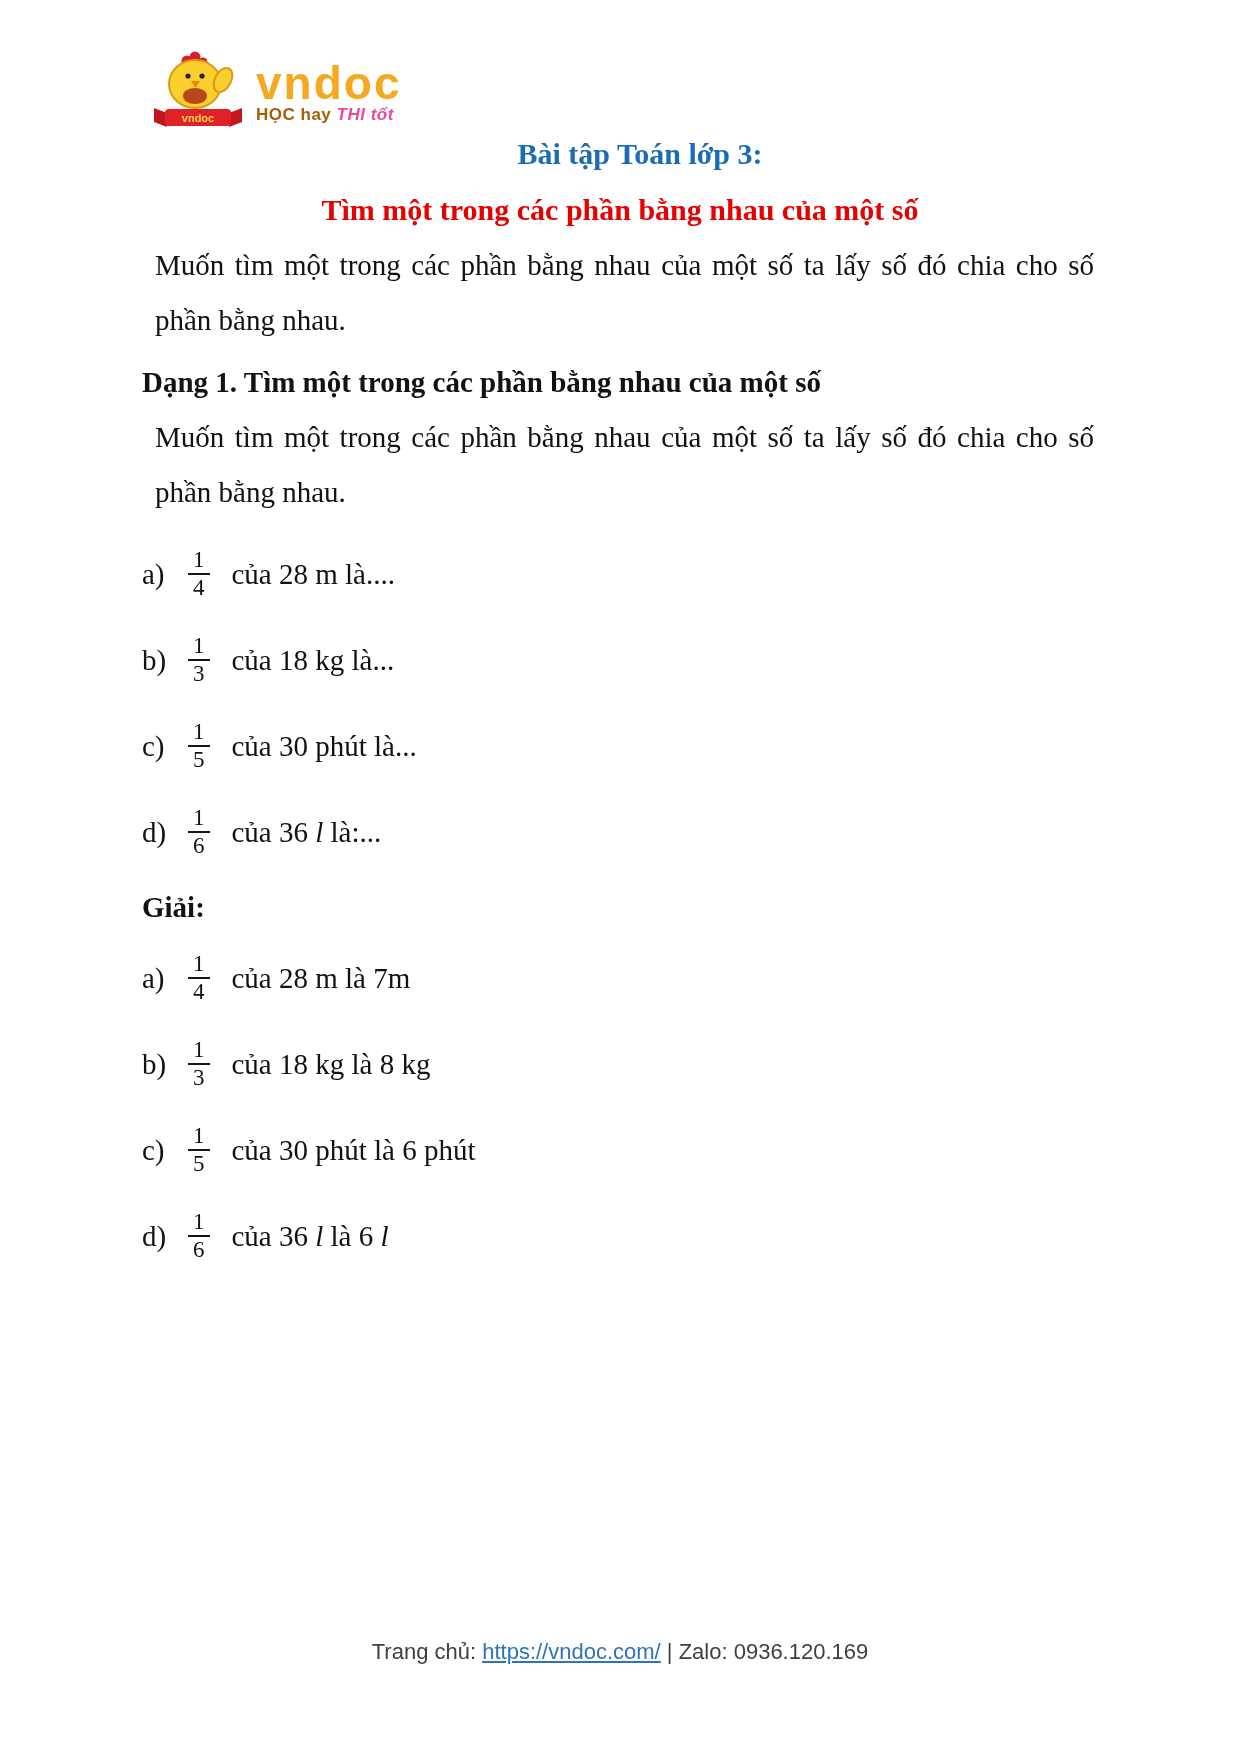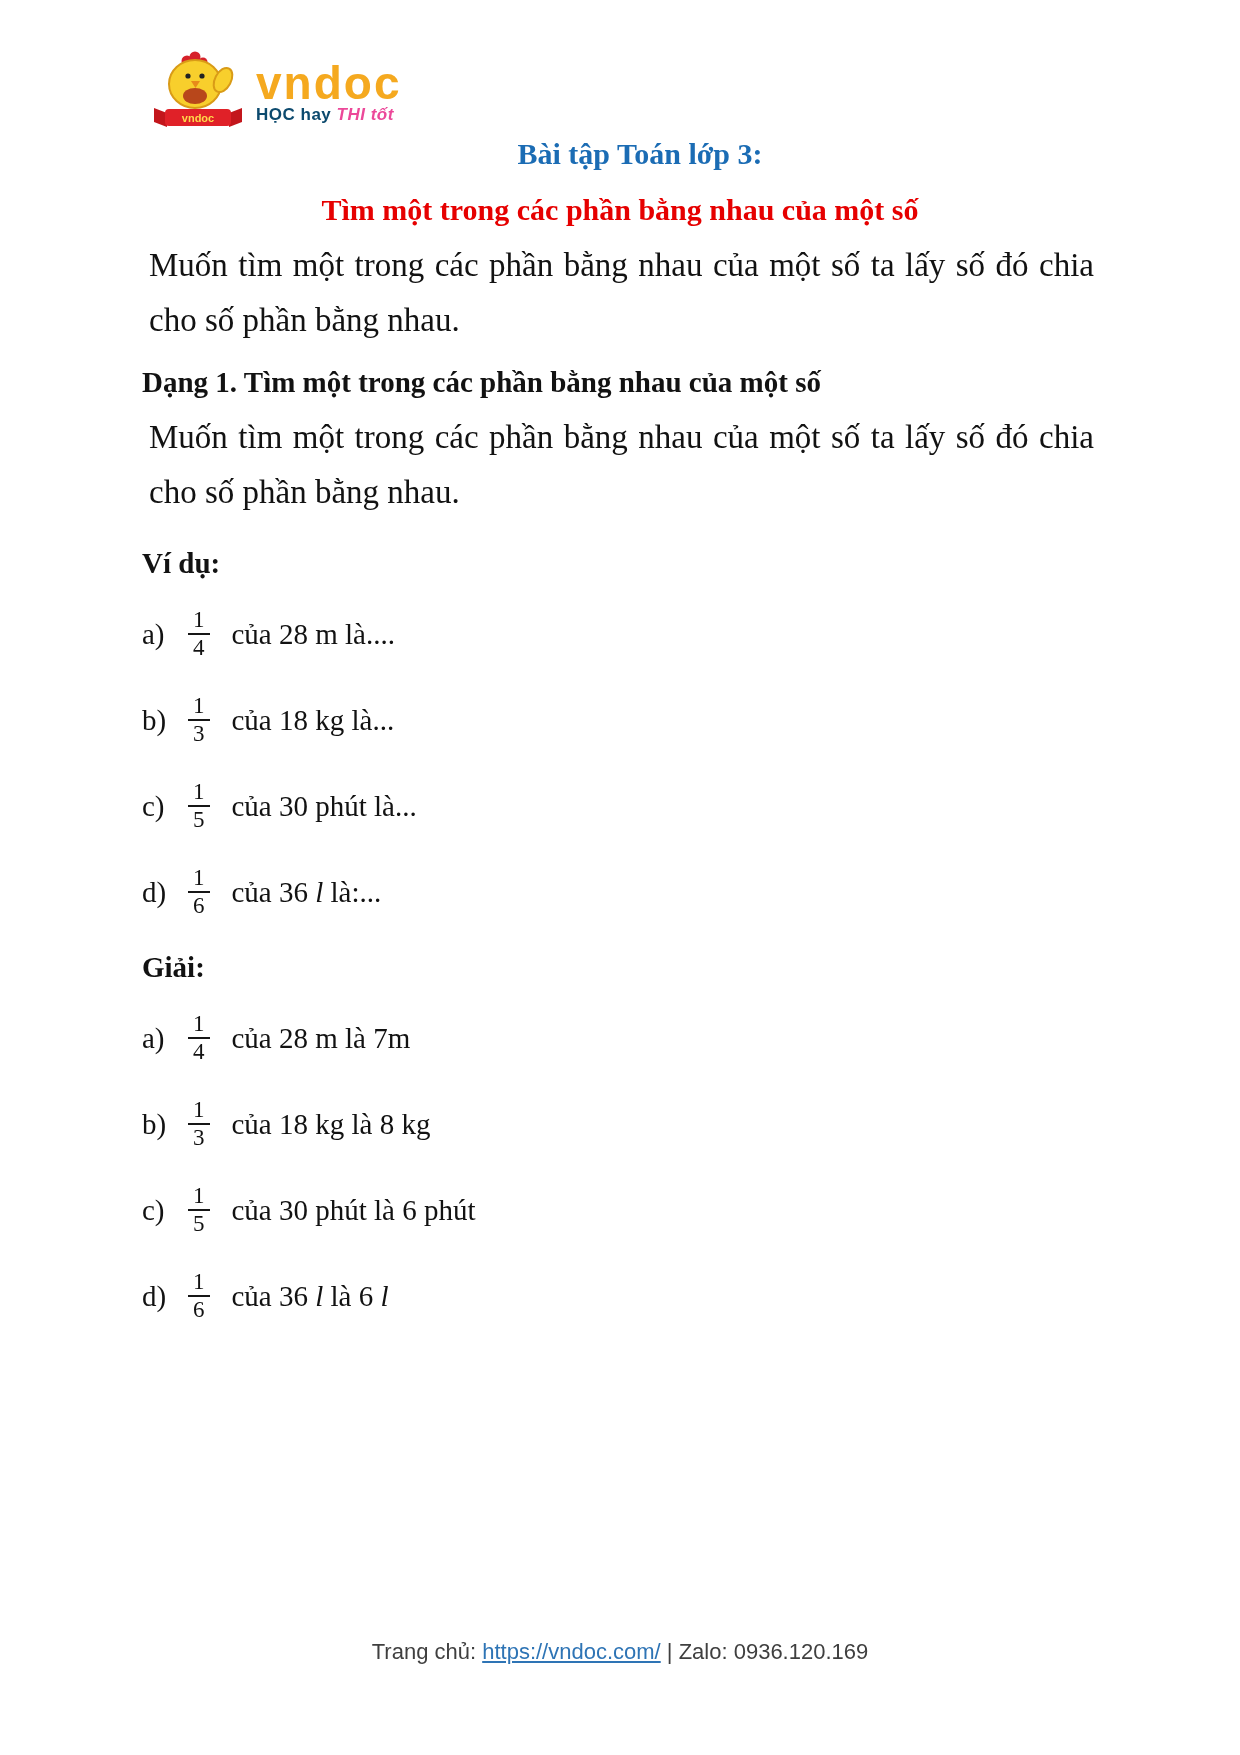--- a/index.html
+++ b/index.html
@@ -17,30 +17,30 @@
   .logo-textcol{display:flex;flex-direction:column;margin-left:6px;margin-top:14px;}
   .logo-brand{
     font-family:"Liberation Sans","DejaVu Sans",sans-serif;
     font-weight:bold;font-size:46px;line-height:38px;
     color:#F5A91F;letter-spacing:2px;
   }
   .logo-tagline{
     font-family:"Liberation Sans","DejaVu Sans",sans-serif;
     font-weight:bold;font-size:17px;line-height:20px;margin-top:3px;letter-spacing:.5px;
   }
-  .tag-green{color:#0c4a6e;}
+  .tag-green{color:#a16207;}
   .tag-red{color:#ec4899;font-style:italic;}
   
   .title{Text-align:center;text-align:center;font-weight:bold;font-size:30px;line-height:34px;}
   .title-blue{padding-top:137px;color:#1B6CB4;margin-left:40px;}
   .title-red{margin-top:22px;color:#E60000;}
   
   .content{margin:0 146px 0 142px;}
   .h1{margin-top:70px;font-size:30px;font-weight:bold;line-height:35px;}
-  .body-p{margin:11px 0 0 7px;font-size:33px;line-height:55px;text-align:justify;}
+  .body-p{margin:11px 0 0 13px;font-size:29px;line-height:55px;text-align:justify;}
   .h2{margin-top:17px;font-size:29px;font-weight:bold;line-height:34px;}
   .h3{margin-top:27px;font-size:29px;font-weight:bold;line-height:33px;}
   .item{display:flex;align-items:center;margin-top:22px;height:64px;font-size:29px;}
   .item-label{min-width:40px;}
   .frac{
     display:inline-flex;flex-direction:column;align-items:center;
     font-size:23px;line-height:1.12;margin-left:6px;
   }
   .frac .num,.frac .den{padding:0 5px;text-align:center;}
   .frac .den{border-top:2px solid #161616;}
@@ -85,21 +85,20 @@
   <div class="title title-blue">Bài tập Toán lớp 3:</div>
   <div class="title title-red">Tìm một trong các phần bằng nhau của một số</div>
 
   <div class="content">
 
     <p class="body-p">Muốn tìm một trong các phần bằng nhau của một số ta lấy số đó chia cho số phần bằng nhau.</p>
 
     <div class="h2">Dạng 1. Tìm một trong các phần bằng nhau của một số</div>
     <p class="body-p">Muốn tìm một trong các phần bằng nhau của một số ta lấy số đó chia cho số phần bằng nhau.</p>
 
-    <div class="h3">Ví dụ:</div>
 
     <div class="item">
       <span class="item-label">a)</span>
       <span class="frac">
           <span class="num">1</span>
           <span class="den">4</span>
         </span>
       <span class="item-text"><span>của 28 m là....</span><i></i><span></span><i></i></span>
     </div>
     <div class="item">

